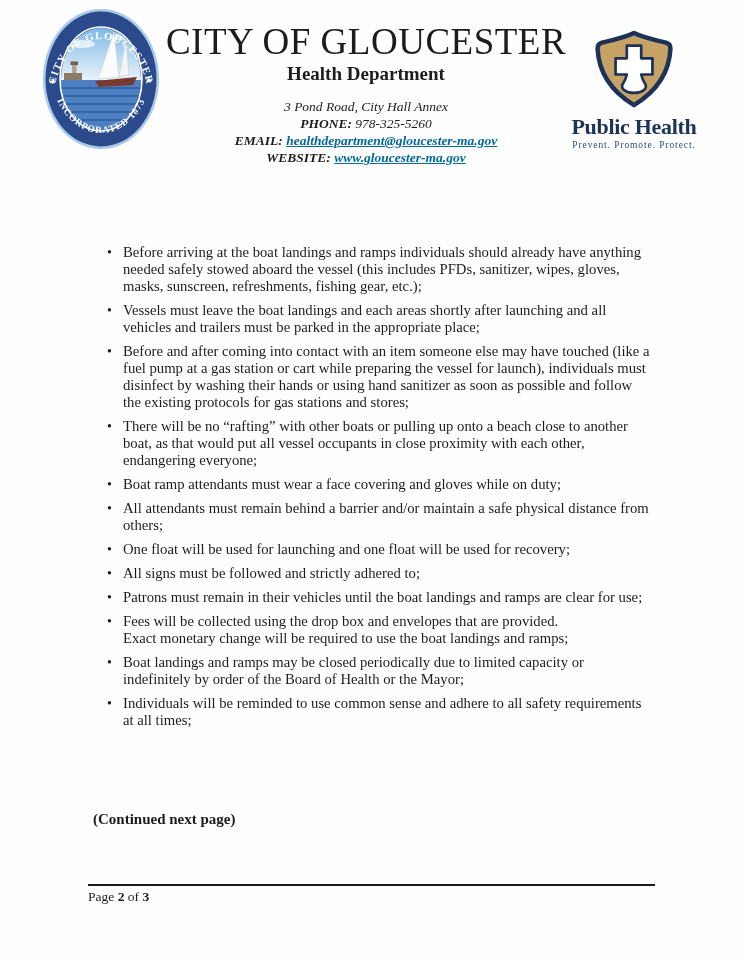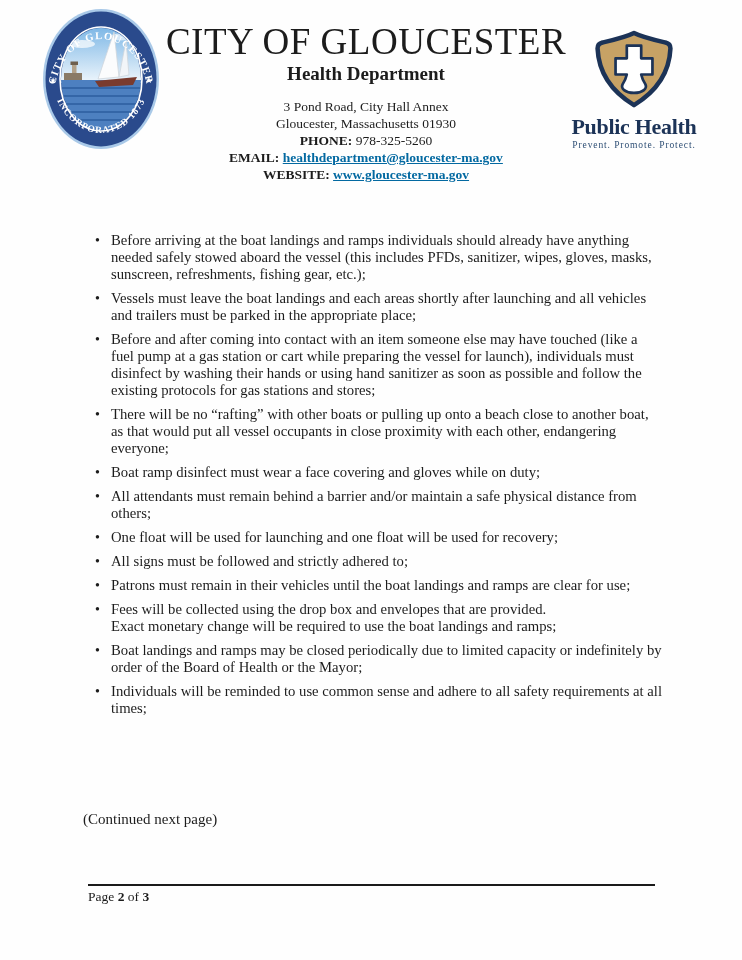--- a/index.html
+++ b/index.html
@@ -11,34 +11,34 @@
     color:#1c1c1c;
     overflow:hidden;
     margin:0 auto;
   }
   
   .seal{position:absolute;left:42px;top:8px;width:118px;height:142px;}
   .seal svg{width:100%;height:100%;display:block;}
   .header-center{position:absolute;left:158px;top:22px;width:416px;text-align:center;}
   .doc-title{font-size:37px;line-height:40px;letter-spacing:.5px;white-space:nowrap;}
   .doc-subtitle{font-size:19px;font-weight:bold;line-height:22px;margin-top:1px;font-family:Liberation Serif, serif;}
-  .address{margin-top:13px;font-size:13.5px;line-height:17px;}
+  .address{margin-top:13px;font-size:13.5px;line-height:17px;font-style:italic;}
   .address b{font-weight:bold;}
   .link{color:#0369a1;font-weight:bold;text-decoration:underline;cursor:pointer;}
   .ph-logo{position:absolute;left:556px;top:28px;width:156px;text-align:center;}
   .ph-logo svg{width:90px;height:84px;display:block;margin:0 auto;}
   .ph-title{font-size:22px;font-weight:bold;color:#1c3357;line-height:24px;margin-top:3px;letter-spacing:-.3px;white-space:nowrap;}
   .ph-tagline{font-size:9.5px;color:#2c4d73;letter-spacing:.9px;line-height:12px;white-space:nowrap;}
   
   .rules{position:absolute;top:232px;left:88px;width:576px;font-size:14.7px;line-height:17px;}
-  .rules ul{list-style:none;margin:0;padding:0;}
+  .rules ul{list-style:none;margin:12px;padding:0;}
   .rules li{position:relative;padding-left:23px;margin-bottom:7px;white-space:pre-line;}
   .rules li::before{content:"\2022";position:absolute;left:7px;top:0;font-size:14px;}
   .closing{position:absolute;top:743px;left:88px;width:580px;font-size:14.7px;line-height:17.5px;}
-  .continued{position:absolute;top:811px;left:83px;font-size:15px;font-weight:normal;}
+  .continued{position:absolute;top:811px;left:93px;font-size:15px;font-weight:bold;}
   
   .footer-line{position:absolute;top:884px;left:88px;width:567px;border-top:2px solid #1a1a1a;}
   .footer-text{position:absolute;top:889px;left:88px;width:567px;font-size:13.5px;}
   .footer-text b{font-weight:bold;}
 </style>
 </head>
 <body>
 
 <div class="page">
 
@@ -80,21 +80,20 @@
       <text x="11" y="74.5" font-size="8" fill="#ffffff" text-anchor="middle">★</text>
       <text x="107" y="74.5" font-size="8" fill="#ffffff" text-anchor="middle">★</text>
     </svg>
   </div>
 
   <div class="header-center">
     <div class="doc-title">CITY OF GLOUCESTER</div>
     <div class="doc-subtitle">Health Department</div>
     <div class="address">
       <div>3 Pond Road, City Hall Annex</div>
-      <div>Gloucester, Massachusetts 01930</div>
       <div><b>PHONE:</b> <span>978-325-5260</span></div>
       <div><b>EMAIL:</b> <a class="link" href="#">healthdepartment@gloucester-ma.gov</a></div>
       <div><b>WEBSITE:</b> <a class="link" href="#">www.gloucester-ma.gov</a></div>
     </div>
   </div>
 
   <div class="ph-logo">
     <svg viewBox="0 0 100 92">
       <path d="M50,5 C60,10 74,13 85,15.5 C89,16.5 90.5,18.5 90.5,22 C89.5,45 78,68 50,85 C22,68 10.5,45 9.5,22 C9.5,18.5 11,16.5 15,15.5 C26,13 40,10 50,5 Z" fill="#c7a265" stroke="#1c3357" stroke-width="5" stroke-linejoin="round"></path>
       <path d="M42,19 H58 V33 H70.5 V51 H58 C58,51 59.5,57.5 62.5,61.5 C65.5,66.5 59.5,71.5 50,71.5 C40.5,71.5 34.5,66.5 37.5,61.5 C40.5,57.5 42,51 42,51 H29.5 V33 H42 Z" fill="#ffffff" stroke="#1c3357" stroke-width="3" stroke-linejoin="round"></path>
@@ -102,21 +101,21 @@
     <div class="ph-title">Public Health</div>
     <div class="ph-tagline">Prevent. Promote. Protect.</div>
   </div>
 
   <div class="rules">
     <ul>
         <li>Before arriving at the boat landings and ramps individuals should already have anything needed safely stowed aboard the vessel (this includes PFDs, sanitizer, wipes, gloves, masks, sunscreen, refreshments, fishing gear, etc.);</li>
         <li>Vessels must leave the boat landings and each areas shortly after launching and all vehicles and trailers must be parked in the appropriate place;</li>
         <li>Before and after coming into contact with an item someone else may have touched (like a fuel pump at a gas station or cart while preparing the vessel for launch), individuals must disinfect by washing their hands or using hand sanitizer as soon as possible and follow the existing protocols for gas stations and stores;</li>
         <li>There will be no “rafting” with other boats or pulling up onto a beach close to another boat, as that would put all vessel occupants in close proximity with each other, endangering everyone;</li>
-        <li>Boat ramp disinfect must wear a face covering and gloves while on duty;</li>
+        <li>Boat ramp attendants must wear a face covering and gloves while on duty;</li>
         <li>All attendants must remain behind a barrier and/or maintain a safe physical distance from others;</li>
         <li>One float will be used for launching and one float will be used for recovery;</li>
         <li>All signs must be followed and strictly adhered to;</li>
         <li>Patrons must remain in their vehicles until the boat landings and ramps are clear for use;</li>
         <li>Fees will be collected using the drop box and envelopes that are provided.
 Exact monetary change will be required to use the boat landings and ramps;</li>
         <li>Boat landings and ramps may be closed periodically due to limited capacity or indefinitely by order of the Board of Health or the Mayor;</li>
         <li>Individuals will be reminded to use common sense and adhere to all safety requirements at all times;</li>
       </ul>
   </div>

